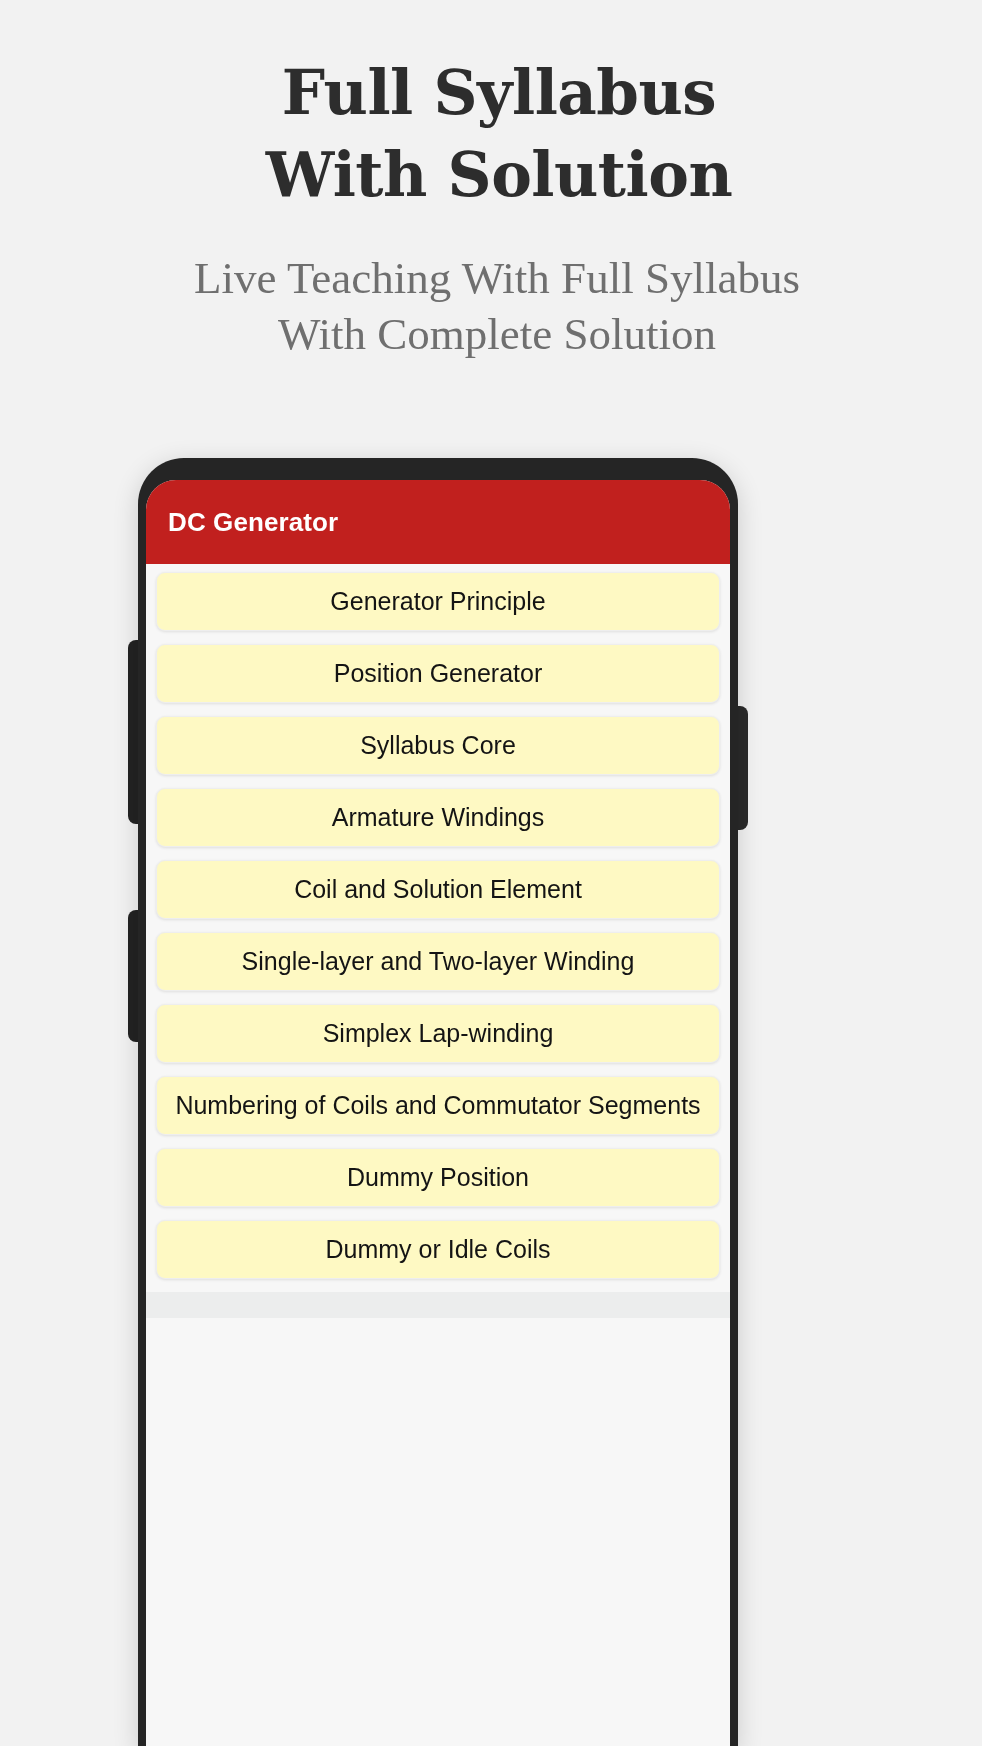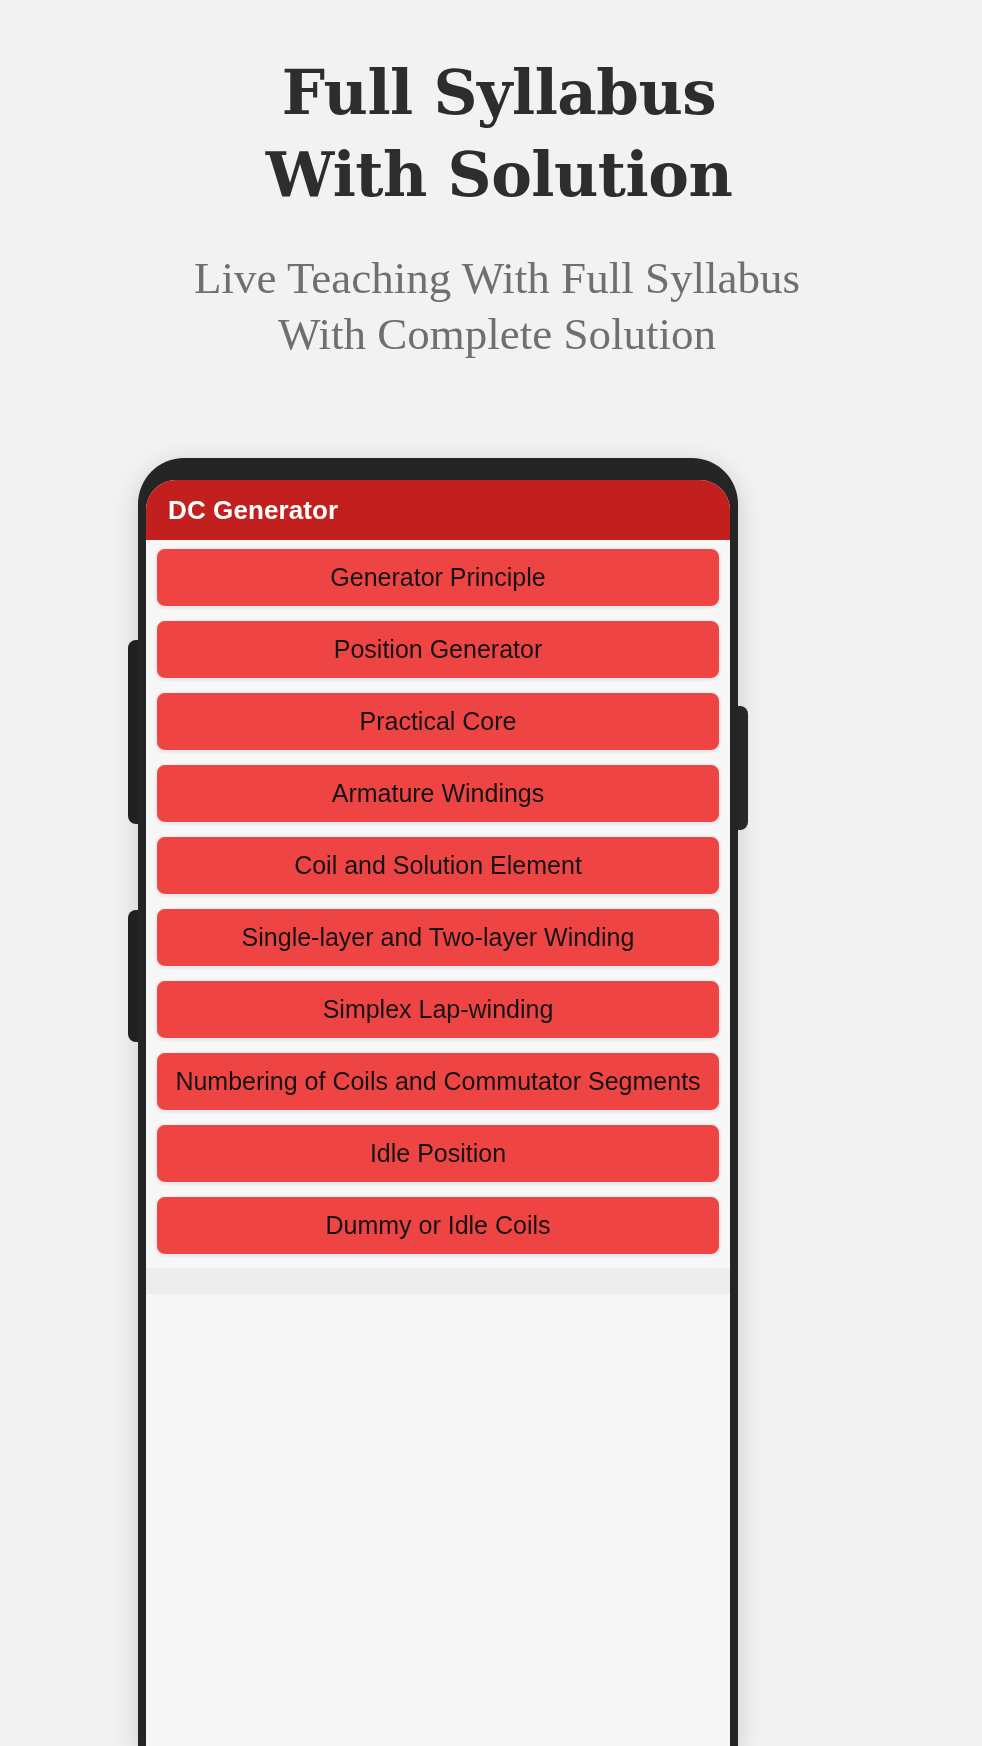--- a/index.html
+++ b/index.html
@@ -106,21 +106,21 @@
     top: 22px;
     width: 584px;
     height: 1268px;
     background: #f7f7f7;
     border-radius: 30px 30px 0 0;
     overflow: hidden;
   }
 
   
   .appbar {
-    height: 60px;
+    height: 84px;
     background: #c1201e;
     display: flex;
     align-items: center;
     padding-left: 22px;
     box-sizing: border-box;
   }
   .appbar-title {
     color: #ffffff;
     font-size: 26px;
     font-weight: bold;
@@ -130,21 +130,21 @@
   
   .list-area {
     background: #f7f7f7;
     padding: 8px 0 0 0;
     height: 1184px;
     box-sizing: border-box;
   }
   .list-item {
     margin: 0 10px 13px 10px;
     height: 59px;
-    background: #ef4444;
+    background: #fef9c3;
     border: 1px solid #eeeeee;
     border-radius: 9px;
     box-shadow: 0 1px 3px rgba(0,0,0,0.10);
     display: flex;
     align-items: center;
     justify-content: center;
     box-sizing: border-box;
   }
   .list-item-label {
     font-size: 25px;
@@ -187,39 +187,39 @@
 
       <div class="list-area">
 
         <div class="list-item">
           <span class="list-item-label">Generator Principle</span>
         </div>
         <div class="list-item">
           <span class="list-item-label">Position Generator</span>
         </div>
         <div class="list-item">
-          <span class="list-item-label">Practical Core</span>
+          <span class="list-item-label">Syllabus Core</span>
         </div>
         <div class="list-item">
           <span class="list-item-label">Armature Windings</span>
         </div>
         <div class="list-item">
           <span class="list-item-label">Coil and Solution Element</span>
         </div>
         <div class="list-item">
           <span class="list-item-label">Single-layer and Two-layer Winding</span>
         </div>
         <div class="list-item">
           <span class="list-item-label">Simplex Lap-winding</span>
         </div>
         <div class="list-item">
           <span class="list-item-label">Numbering of Coils and Commutator Segments</span>
         </div>
         <div class="list-item">
-          <span class="list-item-label">Idle Position</span>
+          <span class="list-item-label">Dummy Position</span>
         </div>
         <div class="list-item">
           <span class="list-item-label">Dummy or Idle Coils</span>
         </div>
 
         <div class="list-bottom-strip"></div>
 
       </div>
     </div>
   </div>

